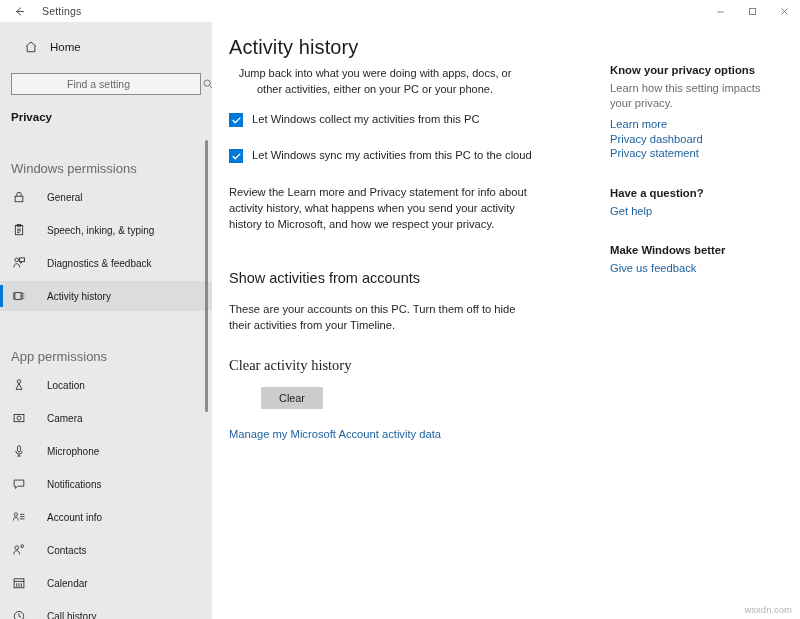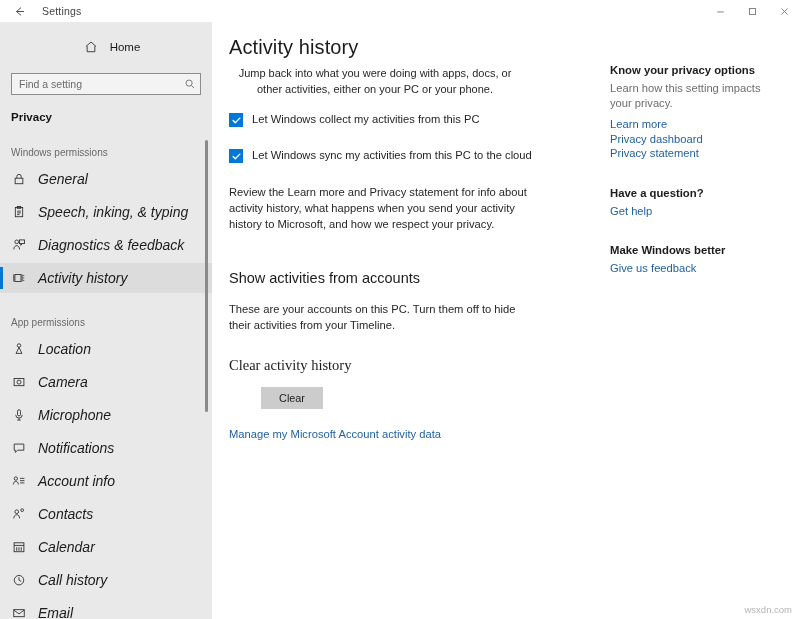--- a/index.html
+++ b/index.html
@@ -44,59 +44,59 @@
   .sidebar {
     position: absolute; top: 22px; left: 0;
     width: 212px; height: 597px;
     background: #e9e9e9;
     overflow: hidden;
   }
   .sb-inner { position: relative; padding-top: 0; }
 
   .home-row {
     display: flex; align-items: center;
-    height: 30px; margin-top: 10px; padding-left: 12px; justify-content: center;
+    height: 30px; margin-top: 10px; padding-left: 24px;
   }
   .home-row .ico { width: 22px; color: #2b2b2b; display:flex; align-items:center;}
   .home-row .lbl { font-size: 11.5px; color: #1a1a1a; margin-left: 4px; }
 
   .search-wrap {
     margin: 11px 0 0 11px; width: 190px; height: 22px;
     background: #f3f3f3;
     border: 1px solid #8c8c8c;
-    display: flex; align-items: center;
+    display: flex; align-items: center; padding-left: 48px;
   }
   .search-input {
     flex: 1; border: 0; outline: 0; background: transparent;
     font-family: "Liberation Sans", sans-serif;
     font-size: 10.5px; color: #5d5d5d; padding-left: 7px;
   }
   .search-input::placeholder { color: #6b6b6b; }
   .search-ico { width: 20px; display: flex; align-items: center; justify-content: center; color: #555; }
 
   .privacy-head {
     font-size: 11.5px; font-weight: bold; color: #151515;
     margin: 16px 0 0 11px;
   }
 
   .group-head {
-    font-size: 10px; color: #6a6a6a;
-    margin: 24px 0 6px 11px;
+    font-size: 13px; color: #6a6a6a;
+    margin: 38px 0 6px 11px;
   }
 
   .nav-item {
     position: relative;
     display: flex; align-items: center;
     height: 30px; padding-left: 12px; margin-bottom: 3px;
   }
   .nav-item .ico {
     width: 21px; display: flex; align-items: center; justify-content: flex-start;
     color: #2e2e2e;
   }
-  .nav-item .lbl { font-size: 14px; color: #1b1b1b; margin-left: 5px; white-space: nowrap; font-style: italic; }
+  .nav-item .lbl { font-size: 10px; color: #1b1b1b; margin-left: 14px; white-space: nowrap; }
   .nav-item.selected { background: #dcdcdc; }
   .nav-item.selected::before {
     content: ""; position: absolute; left: 0; top: 4px;
     width: 3px; height: 22px; background: #0078d7;
   }
 
   
   .sb-scroll {
     position: absolute; right: 3px; top: 0; width: 5px; height: 597px;
   }

